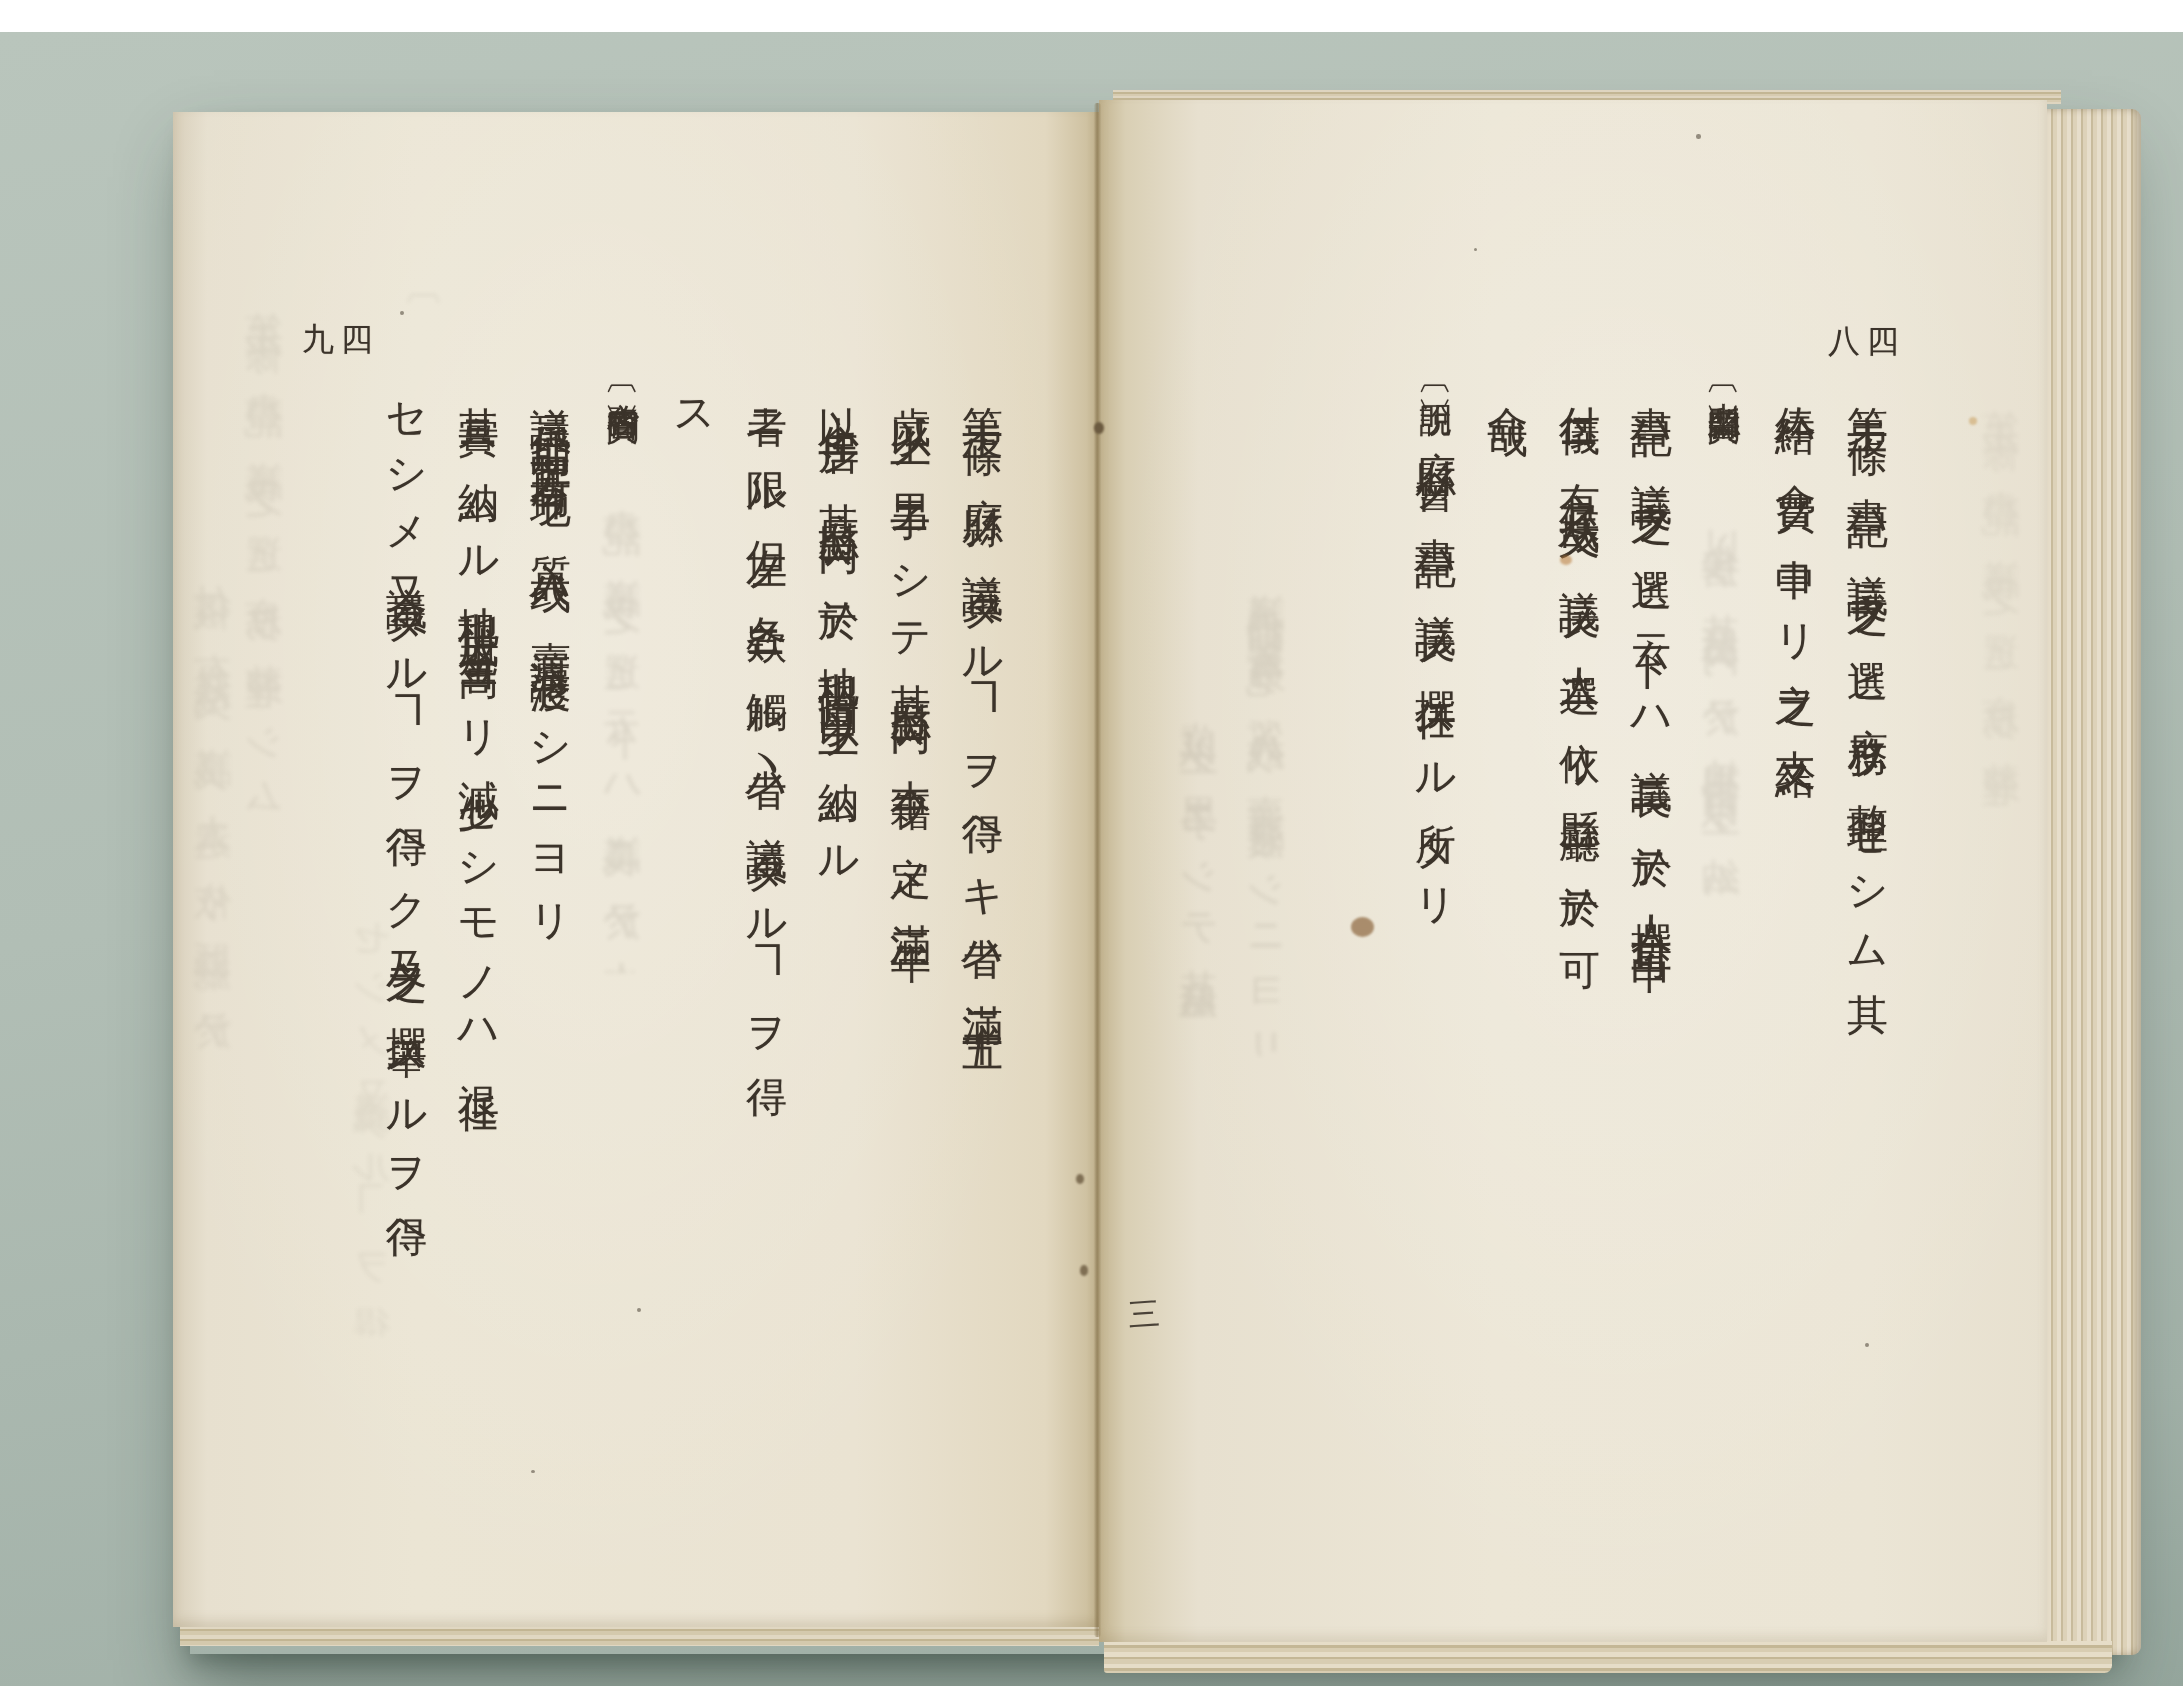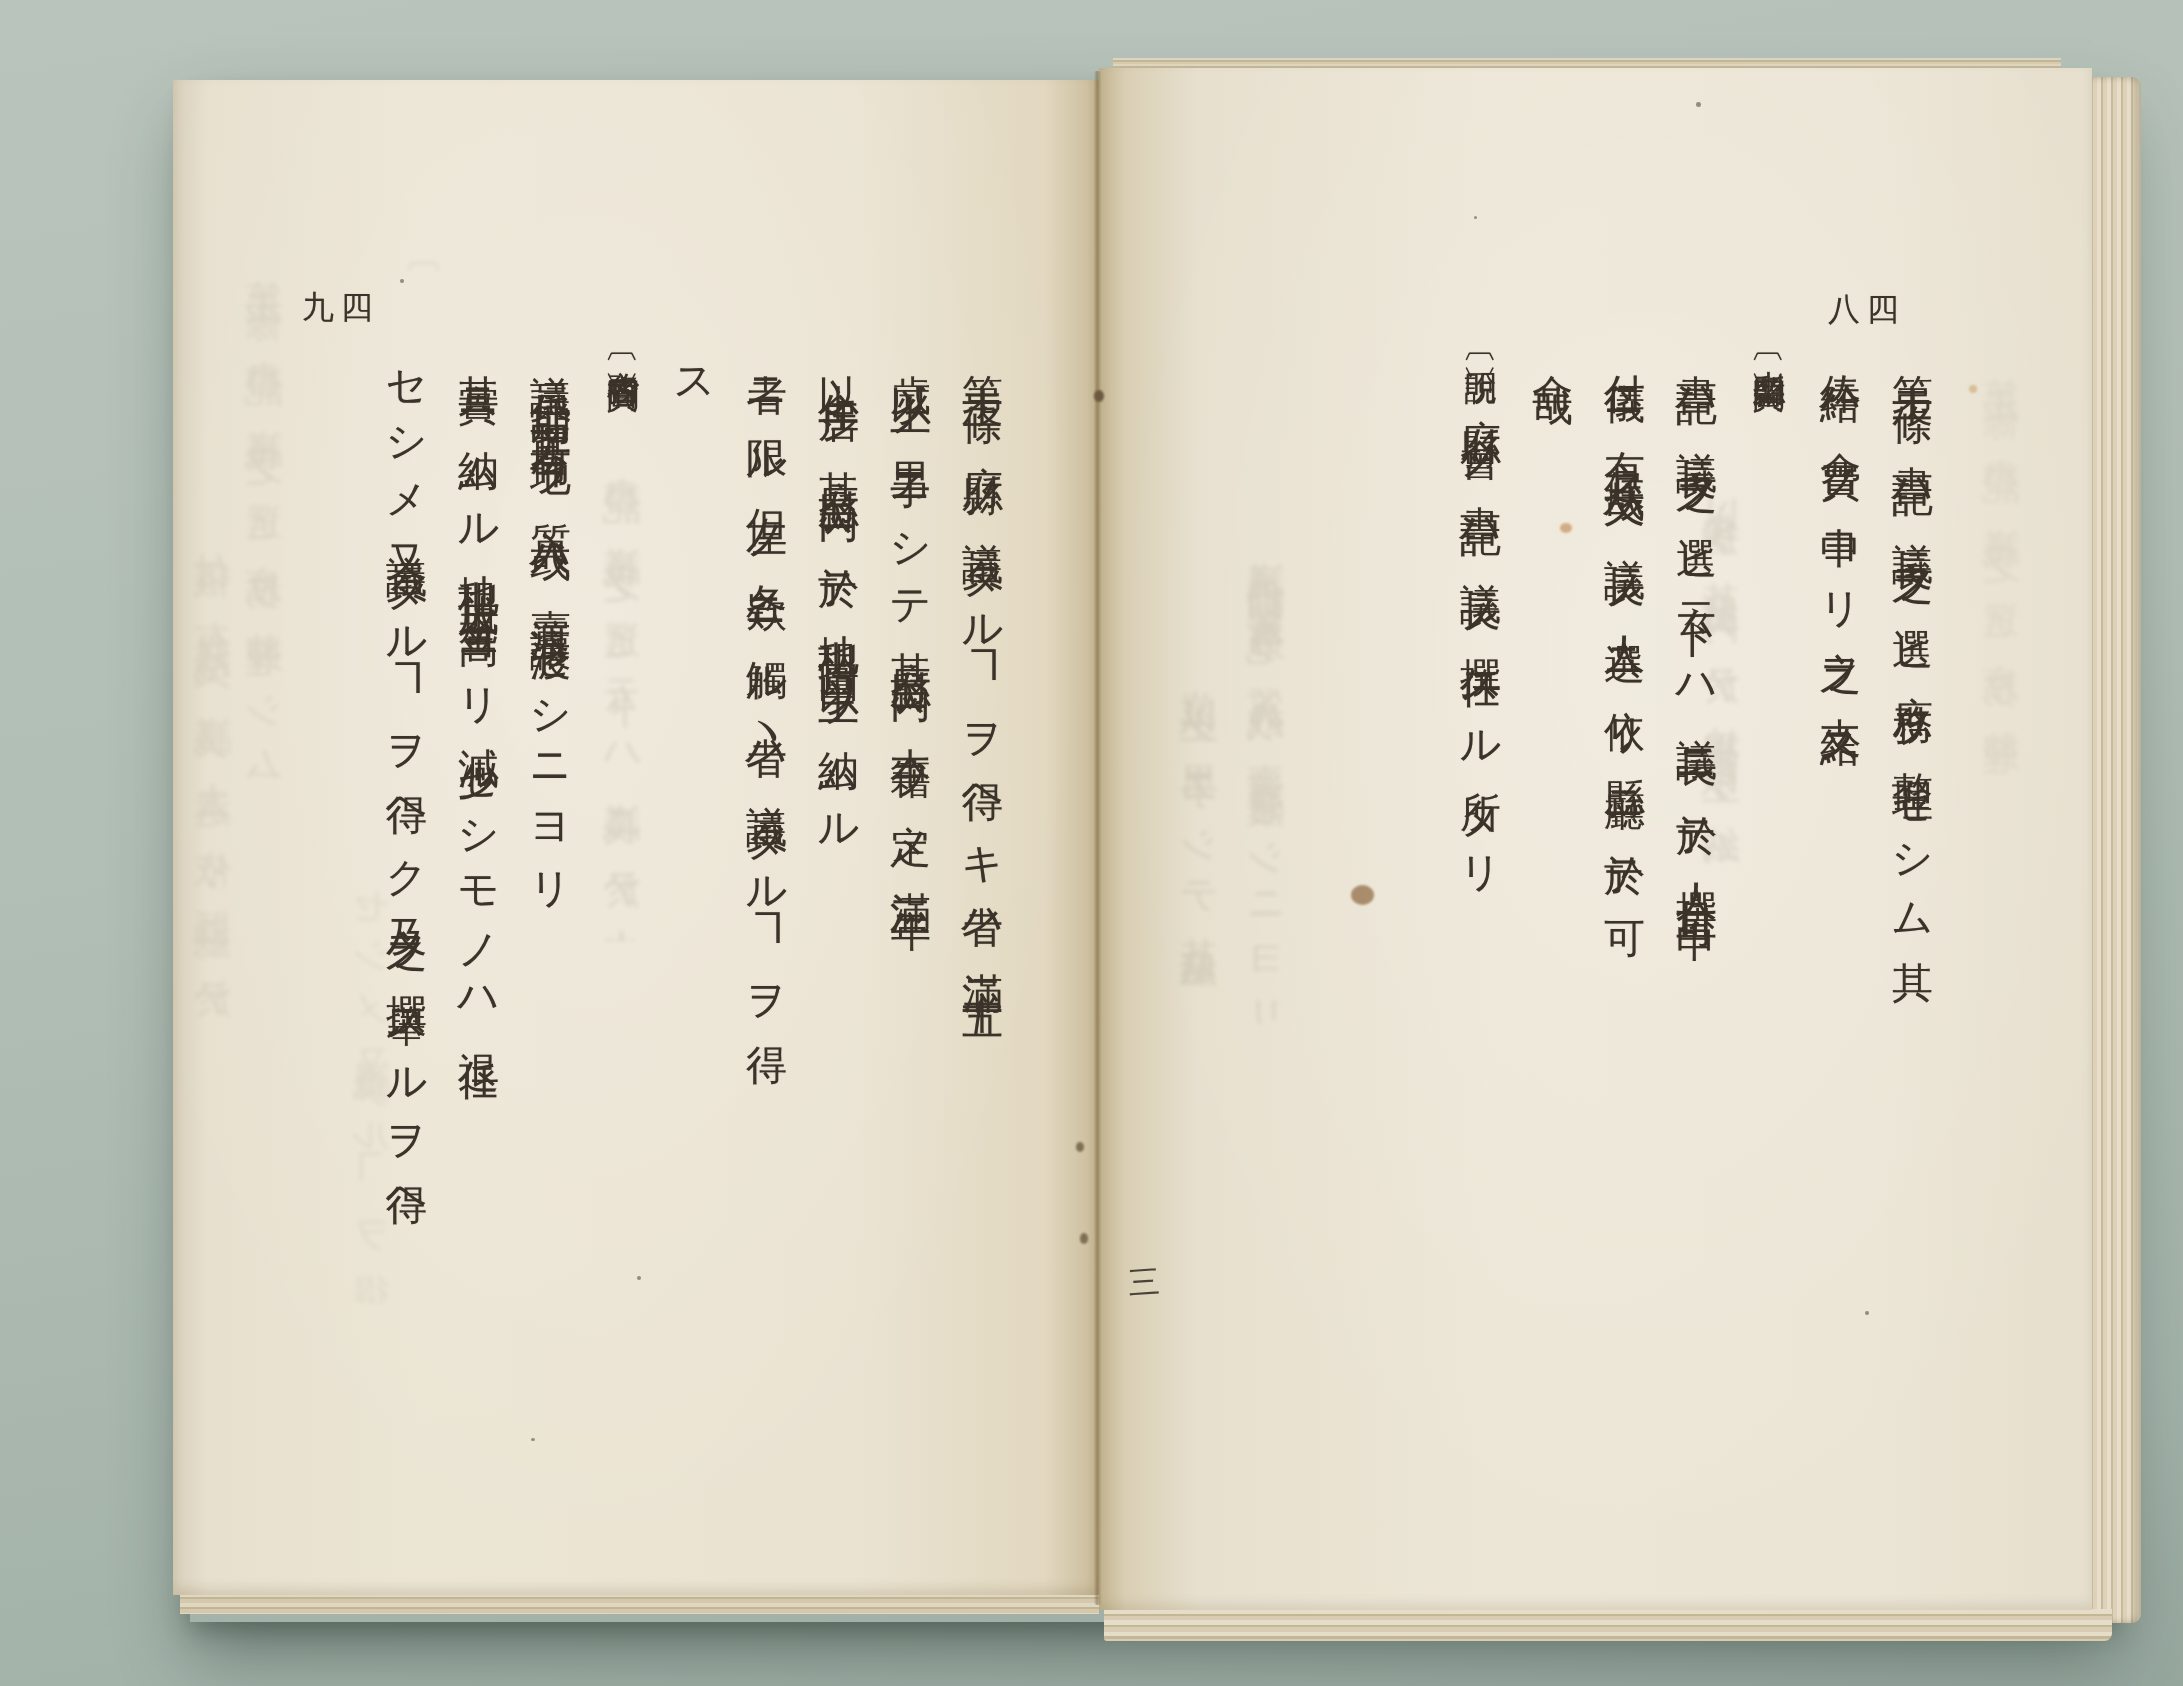--- a/index.html
+++ b/index.html
@@ -1,18 +1,18 @@
 <!DOCTYPE html>
 <html style="font-size:12px"><head>
 <meta charset="utf-8">
 <style>
   html,body{margin:0;padding:0;width:2183px;height:1687px;overflow:hidden;
     font-family:"DejaVu Serif","Liberation Serif",serif;}
   .scene{position:absolute;inset:0;
-    background:linear-gradient(170deg,#b9c5bc 0%,#b1beb5 45%,#a3b2a9 85%,#96a79e 100%);}
+    background:linear-gradient(170deg,#b9c5bc 0%,#b1beb5 45%,#a3b2a9 85%,#96a79e 100%);margin-top:32px;}
   .book{position:absolute;inset:0;}
   .book-shadow{position:absolute;left:190px;top:91px;width:1926px;height:1531px;
     box-shadow:0 30px 68px rgba(30,48,40,.45), 0 7.6px 23px rgba(30,48,40,.35);}
   
   .top-sliver{position:absolute;left:1113px;top:58px;width:948px;height:13.6px;
     background:repeating-linear-gradient(180deg,#ded5c0 0 2.3px,#c2b694 2.3px 3.8px,#d6cbb0 3.8px 6px);}
   .fore-edge{position:absolute;left:2047px;top:77px;width:94px;height:1546px;
     border-radius:0 9px 9px 0;
     background:repeating-linear-gradient(90deg,#e7decb 0 3.8px,#c8bb9c 3.8px 6px,#ddd2b9 6px 10px);
     box-shadow:inset -4.5px 0 7.6px rgba(90,75,45,.35);}
@@ -25,21 +25,21 @@
   .page{position:absolute;}
   .page-left{left:173px;top:80px;width:926px;height:1515px;
     background:
       radial-gradient(ellipse at 45% 35%, rgba(255,255,255,.22), rgba(255,255,255,0) 70%),
       linear-gradient(to right,#d8cfba 0px,#e7e0cf 34px,#ebe5d4 243px,#eae3d2 682px,#e2d8c0 872px,#cfc2a2 913px,#c0b18c 926px);
     box-shadow:inset 0 -6px 10.6px rgba(120,100,60,.18);}
   .page-right{left:1099px;top:68px;width:948px;height:1542px;
     background:
       radial-gradient(ellipse at 55% 38%, rgba(255,255,255,.22), rgba(255,255,255,0) 70%),
       linear-gradient(to right,#c3b490 0px,#d9cfb4 26.5px,#e7e0cf 99px,#ece6d6 394px,#ebe5d5 773px,#e7e0cf 948px);
-    box-shadow:inset 0 -6px 10.6px rgba(120,100,60,.15);padding-left:45px;}
+    box-shadow:inset 0 -6px 10.6px rgba(120,100,60,.15);}
   .crease{position:absolute;left:1094px;top:71px;width:6.8px;height:1534px;
     background:linear-gradient(to right,rgba(130,110,70,.05),rgba(120,100,62,.55) 45%,rgba(130,110,70,.08));
     border-radius:3px;}
   .hole{position:absolute;border-radius:50%;background:#6b5a40;filter:blur(0.8px);}
   .hole1{left:1094px;top:390px;width:10px;height:12px;}
   .hole2{left:1076px;top:1142px;width:8.3px;height:10px;opacity:.8;}
   .hole3{left:1080px;top:1233px;width:8.3px;height:10.6px;opacity:.8;}
   
   .vblock{position:absolute;writing-mode:vertical-rl;text-orientation:mixed;
     color:#3b332a;font-size:41px;letter-spacing:10px;line-height:72px;

